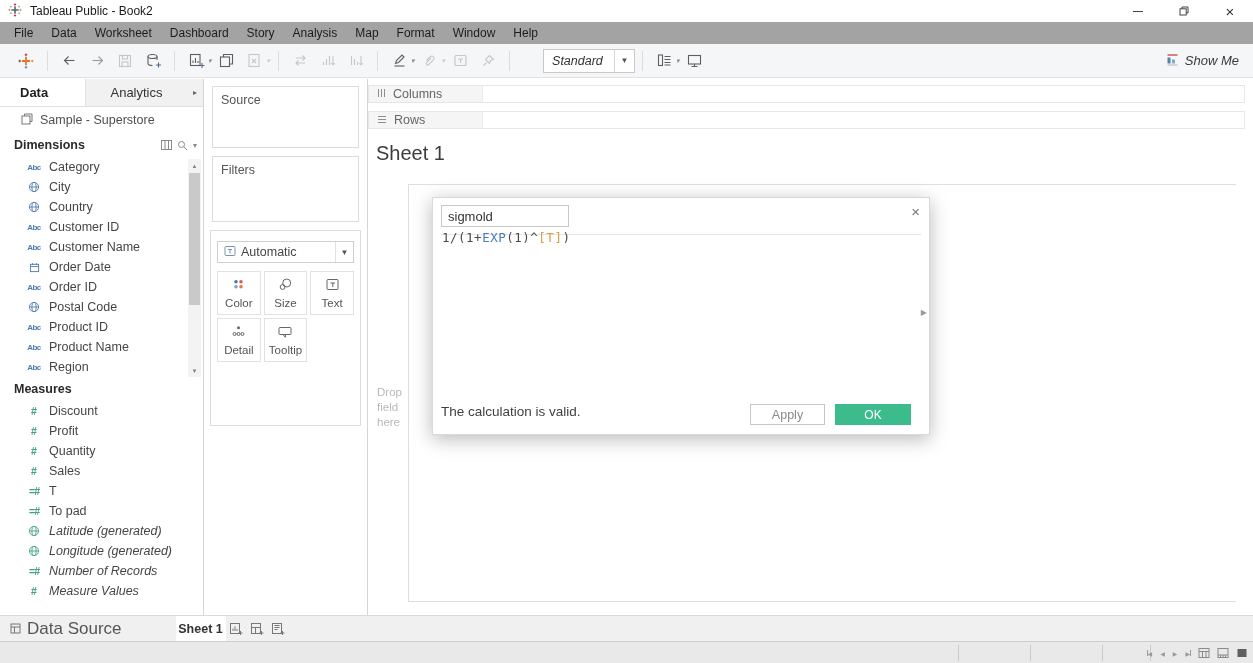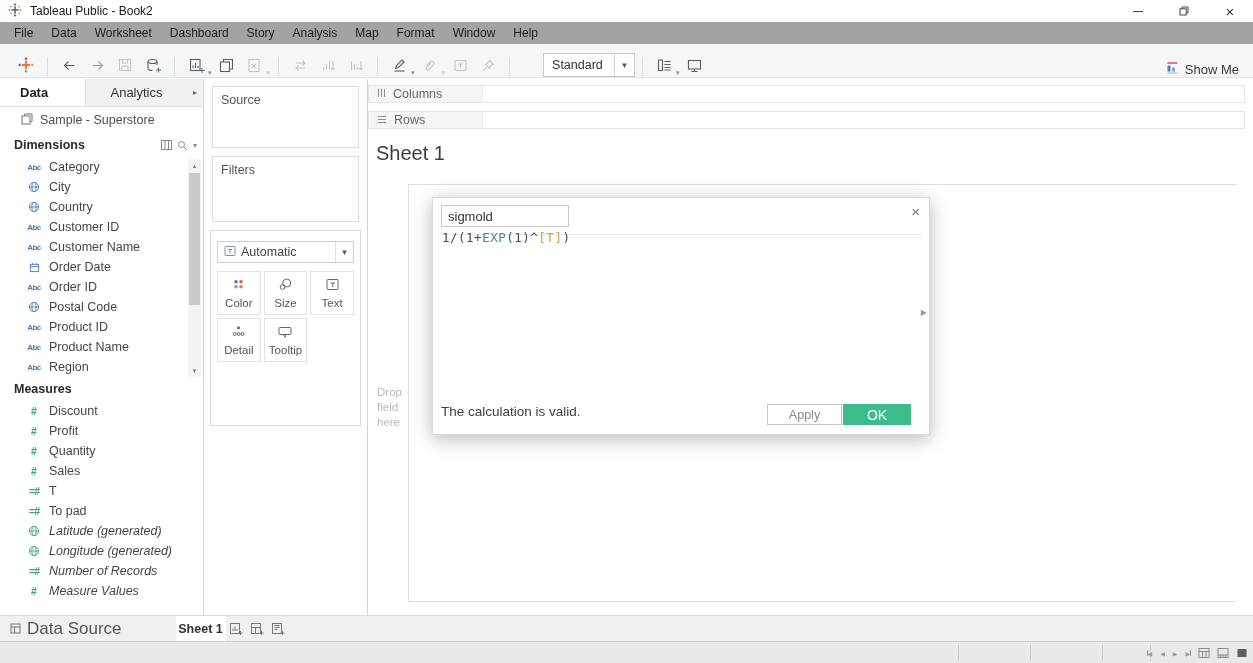--- a/index.html
+++ b/index.html
@@ -12,21 +12,21 @@
   .win-controls { position:absolute; right:0; top:0; height:22px; display:flex; }
   .win-btn { width:46px; height:22px; display:flex; align-items:center; justify-content:center; color:#333; }
   .min-glyph { width:10px; height:1px; background:#444; display:inline-block; }
   .close-glyph { font-size:15px; line-height:1; color:#333; }
 
   
   .menubar { position:absolute; top:22px; left:0; right:0; height:22px; display:flex; align-items:center; padding-left:5px; background:#a3a3a3; }
   .menu-item { padding:0 9px; font-size:12px; color:#1c1c1c; cursor:default; }
 
   
-  .toolbar { position:absolute; top:44px; left:0; right:0; height:34px; background:#f5f6f7; border-bottom:1px solid #e2e2e2; display:flex; align-items:flex-end; padding-left:12px; }
+  .toolbar { position:absolute; top:44px; left:0; right:0; height:34px; background:#f5f6f7; border-bottom:1px solid #e2e2e2; display:flex; align-items:center; padding-left:12px;font-style:italic; }
   .tb-sep { width:1px; height:20px; background:#dcdcdc; margin:0 7px; }
   .tbi { width:24px; height:24px; display:inline-flex; align-items:center; justify-content:center; margin:0 2px; }
   .tbi svg { stroke-width:1.1; fill:none; }
   .tbi.on  svg { stroke:#5f5f5f; }
   .tbi.off svg { stroke:#c6c6c6; }
   .tb-caret { font-size:7px; color:#8a8a8a; margin:0 1px 0 -2px; }
   .tb-caret.off { color:#ccc; }
   .fit-dropdown { margin-left:26px; width:92px; height:24px; background:#fff; border:1px solid #c9c9c9; display:flex; align-items:center; }
   .fit-dropdown .fit-label { flex:1; padding-left:8px; font-size:12.5px; color:#333; }
   .fit-dropdown .fit-caret { width:20px; height:100%; border-left:1px solid #d5d5d5; display:flex; align-items:center; justify-content:center; font-size:8px; color:#555; }
@@ -85,21 +85,21 @@
   
   .calc-dialog { position:absolute; left:432px; top:197px; width:498px; height:238px; background:#fff; border:1px solid #d9d9d9; box-shadow:0 4px 18px rgba(0,0,0,0.28); z-index:50; }
   .calc-name { position:absolute; left:8px; top:7px; width:128px; height:22px; border:1px solid #c8c8c8; font-family:"Liberation Sans", sans-serif; font-size:13px; color:#333; padding:0 6px; outline:none; }
   .calc-close { position:absolute; right:9px; top:5px; font-size:15px; color:#777; cursor:default; }
   .calc-divider { position:absolute; left:8px; right:8px; top:36px; border-top:1px solid #e4e4e4; }
   .calc-formula { position:absolute; left:9px; top:32px; font-family:"DejaVu Sans Mono", monospace; font-size:12.5px; letter-spacing:0.5px; }
   .calc-expander { position:absolute; right:2px; top:110px; font-size:8px; color:#9a9a9a; }
   .calc-footer { position:absolute; left:8px; right:18px; bottom:8px; height:22px; display:flex; align-items:flex-start; }
   .calc-status { font-size:13.5px; color:#3f3f3f; }
   .btn-apply { margin-left:auto; width:75px; height:21px; background:#fff; border:1px solid #c6c6c6; color:#8a8a8a; font-size:12.5px; display:flex; align-items:center; justify-content:center; }
-  .btn-ok { margin-left:1px; width:68px; height:21px; border:none; color:#fff; font-size:14px; display:flex; align-items:center; justify-content:center; }
+  .btn-ok { margin-left:10px; width:76px; height:21px; border:none; color:#fff; font-size:12px; display:flex; align-items:center; justify-content:center; }
 
   
   .tabbar { position:absolute; left:0; right:0; top:615px; height:26px; background:#f0f0f0; border-top:1px solid #dadada; display:flex; align-items:stretch; }
   .ds-item { display:flex; align-items:center; gap:6px; padding:0 14px 0 10px; font-size:17px; color:#555; }
   .sheet-tab { margin-left:40px; width:50px; background:#fff; display:flex; align-items:center; justify-content:center; font-size:12.5px; font-weight:600; color:#333; }
   .tab-icon-btn { width:21px; display:flex; align-items:center; justify-content:center; }
 
   
   .statusbar { position:absolute; left:0; right:0; top:641px; height:22px; background:#e9e9e9; border-top:1px solid #cfcfcf; }
   .sb-sep { position:absolute; top:3px; width:1px; height:16px; background:#cacaca; }

